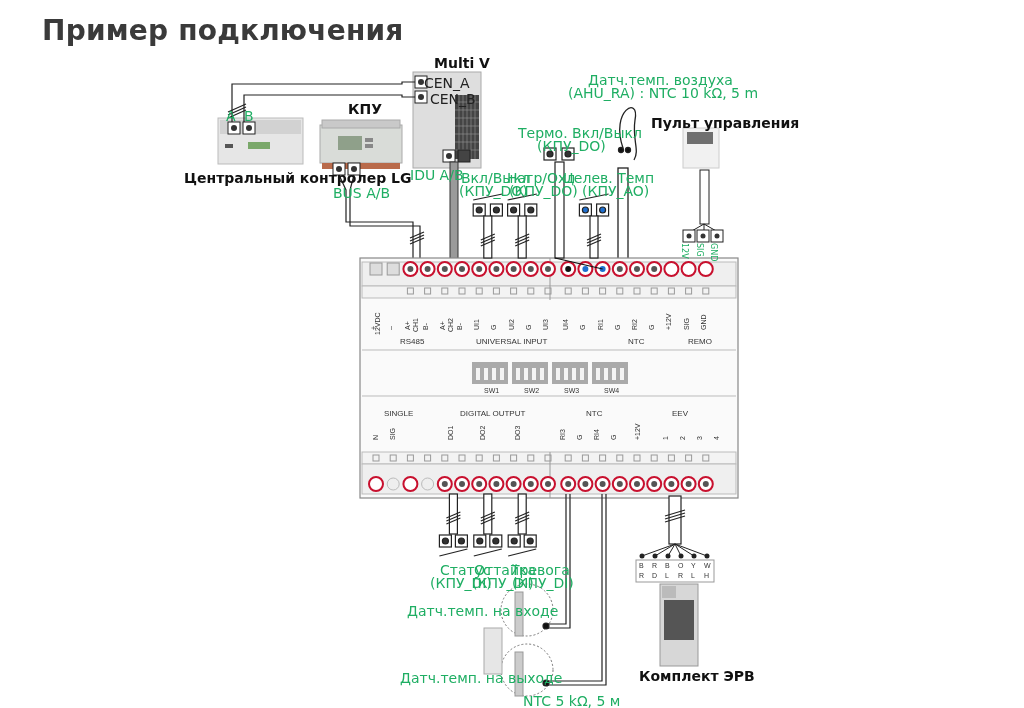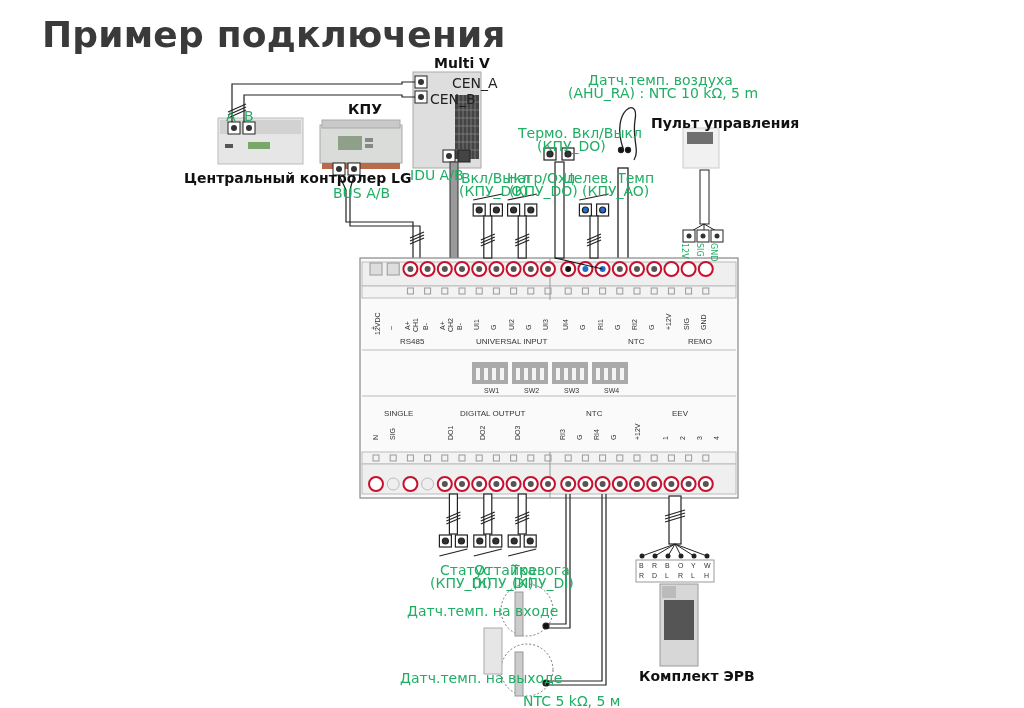--- a/index.html
+++ b/index.html
@@ -1,17 +1,17 @@
 <!DOCTYPE html>
 <html><head>
 <meta charset="utf-8">
 <style>
   html,body{margin:0;padding:0;background:#ffffff;}
   body{width:1024px;height:708px;position:relative;overflow:hidden;font-family:"Liberation Sans",sans-serif;}
-  .title{position:absolute;left:42px;top:14px;font-size:36px;font-weight:bold;color:#3a3a3a;font-family:"DejaVu Sans",sans-serif;letter-spacing:0.2px;}
+  .title{position:absolute;left:42px;top:14px;font-size:28px;font-weight:bold;color:#3a3a3a;font-family:"DejaVu Sans",sans-serif;letter-spacing:0.2px;}
   .lbl{position:absolute;font-size:14px;white-space:nowrap;font-family:"DejaVu Sans",sans-serif;}
   .blk{color:#111;font-weight:bold;}
   .grn{color:#1fae63;}
   .grnb{color:#1fae63;font-weight:normal;}
   svg{position:absolute;left:0;top:0;}
   .boardtxt{font-family:"Liberation Sans",sans-serif;font-size:8px;fill:#333;}
   .vtxt{font-family:"Liberation Sans",sans-serif;font-size:7px;fill:#333;}
 </style>
 </head>
 <body>
@@ -425,21 +425,21 @@
     <polyline points="548,624 566,624 566,494"></polyline>
     <polyline points="548,628 570,628 570,494"></polyline>
     <polyline points="548,681 602,681 602,494"></polyline>
     <polyline points="548,685 606,685 606,494"></polyline>
     <circle cx="546" cy="626" r="3" fill="#111"></circle>
     <circle cx="546" cy="683" r="3" fill="#111"></circle>
   </g>
 </svg>
 
 <div class="lbl blk" style="left:434px;top:55px;">Multi V</div>
-<div class="lbl" style="left:452px;top:75px;color:#222;">CEN_A</div>
+<div class="lbl" style="left:424px;top:75px;color:#222;">CEN_A</div>
 <div class="lbl" style="left:430px;top:91px;color:#222;">CEN_B</div>
 <div class="lbl grn" style="left:410px;top:167px;">IDU A/B</div>
 <div class="lbl blk" style="left:348px;top:101px;">КПУ</div>
 <div class="lbl grn" style="left:333px;top:185px;text-align:center;">BUS A/B</div>
 <div class="lbl grn" style="left:226px;top:108px;">A</div>
 <div class="lbl grn" style="left:244px;top:108px;">B</div>
 <div class="lbl blk" style="left:184px;top:170px;">Центральный контролер LG</div>
 <div class="lbl grnb" style="left:588px;top:72px;">Датч.темп. воздуха</div>
 <div class="lbl grn" style="left:568px;top:85px;">(AHU_RA) : NTC 10 kΩ, 5 m</div>
 <div class="lbl blk" style="left:651px;top:115px;">Пульт управления</div>

